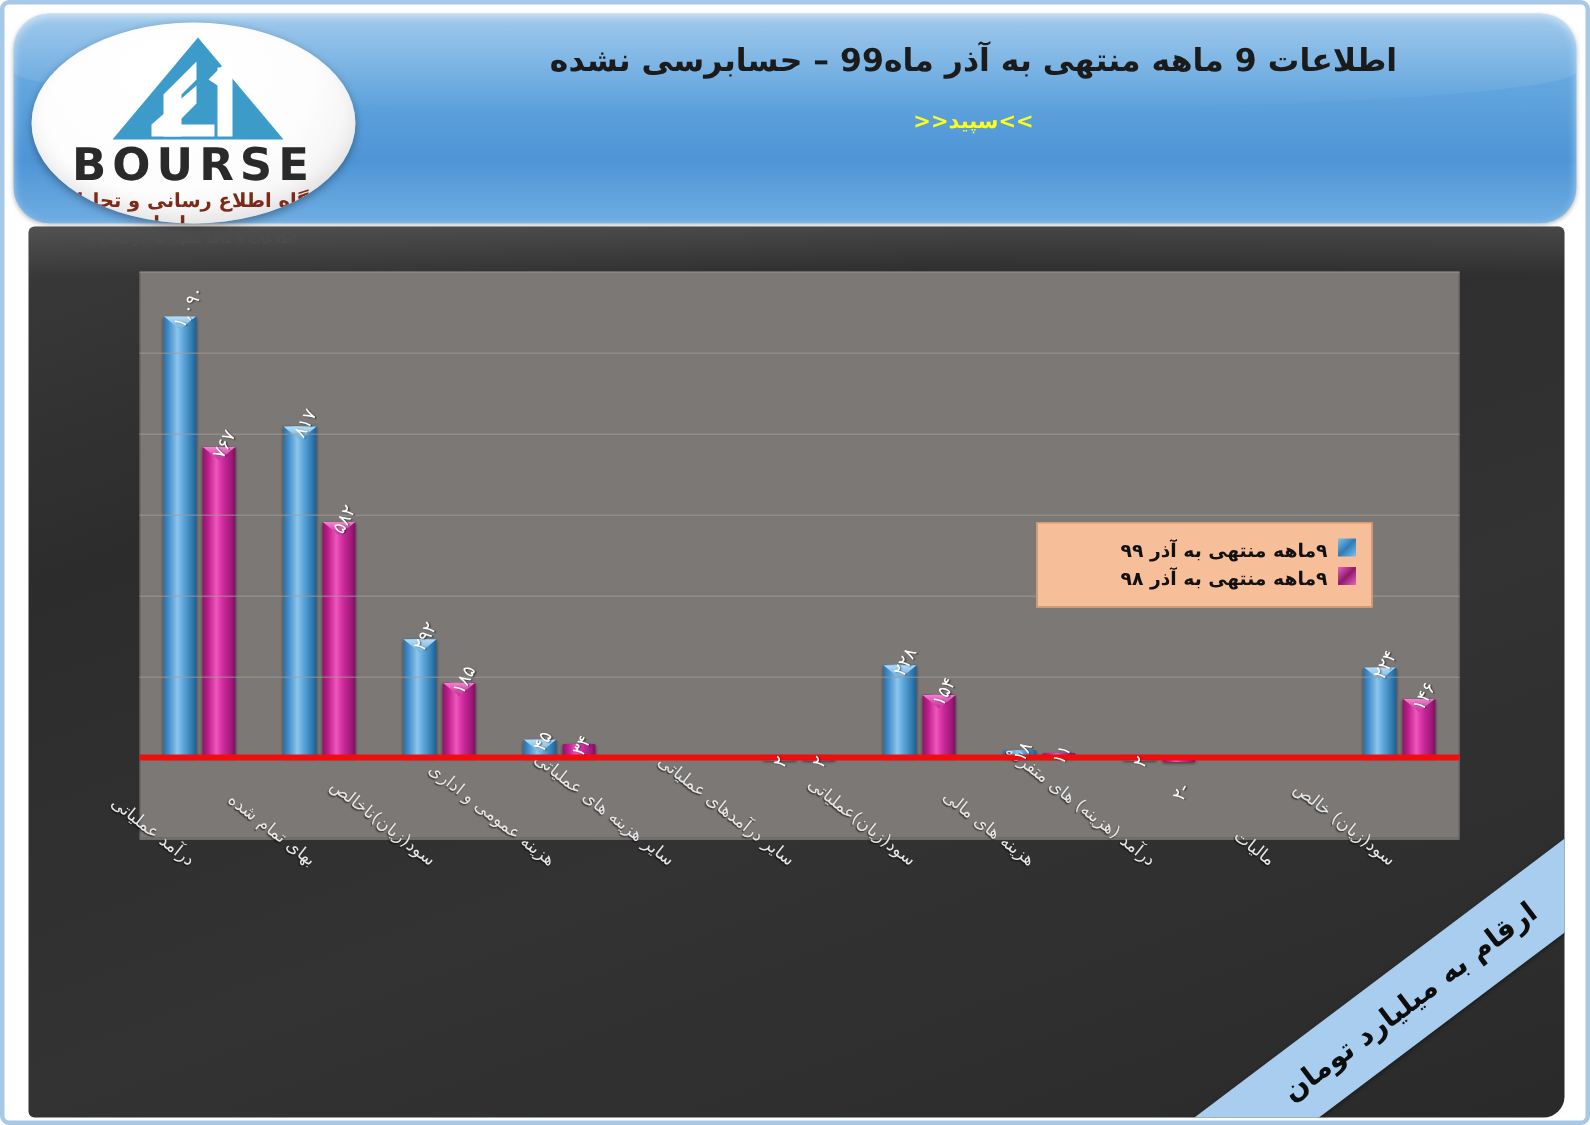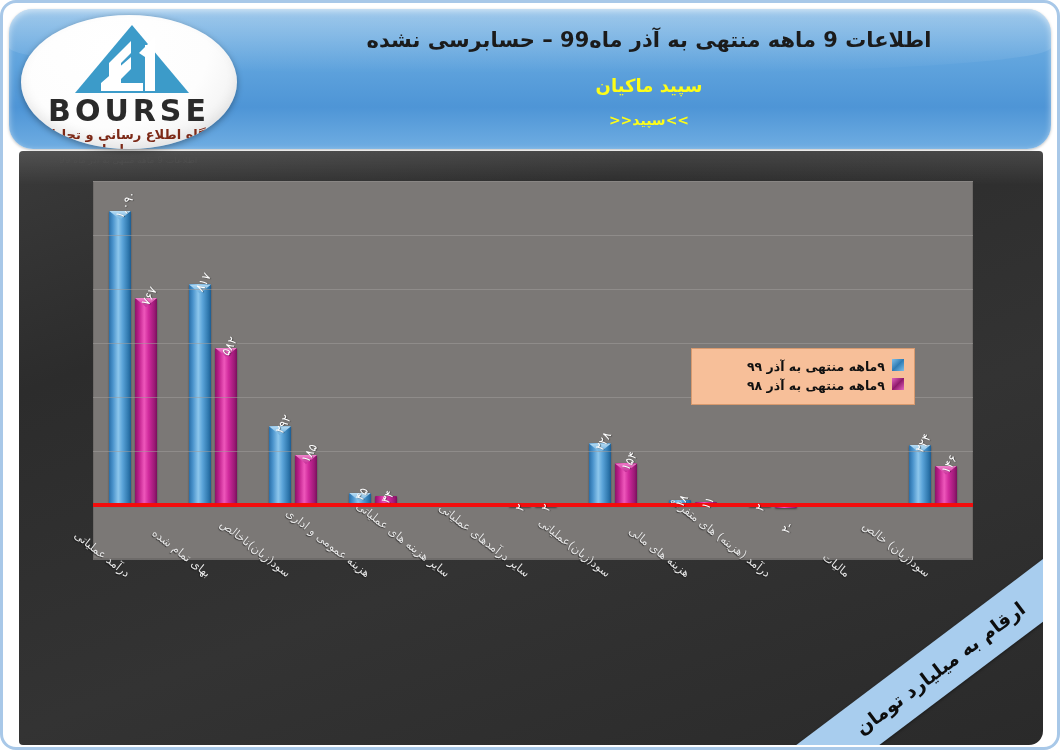--- a/index.html
+++ b/index.html
@@ -10,21 +10,21 @@
     overflow: hidden;
     font-family: "DejaVu Sans", "Liberation Sans", sans-serif;
   }
 
   #page {
     position: relative;
     width: 1060px;
     height: 750px;
     background: #ffffff;
     border: 3px solid #a8c8e8;
-    border-radius: 16px;
+    border-radius: 6px;
   }
 
   
   .header-banner {
     position: absolute;
     left: 6px; top: 6px;
     width: 1042px; height: 140px;
     background: linear-gradient(180deg,#7ab4e4 0%, #5fa3dd 40%, #4e95d6 70%, #6fadE2 100%);
     border-radius: 24px;
     box-shadow: inset 0 2px 6px rgba(255,255,255,.55), 0 1px 3px rgba(0,0,0,.25);
@@ -230,21 +230,20 @@
   }
 </style>
 </head>
 <body>
 
 <div id="page">
 
   <div class="header-banner">
     <div class="header-text">
       <div class="title-main">اطلاعات 9 ماهه منتهی به آذر ماه99 – حسابرسی نشده</div>
-      <div class="title-company">سپید ماکیان</div>
       <div class="title-ticker">&gt;&gt;سپید&lt;&lt;</div>
     </div>
   </div>
 
   <div class="logo-wrap">
     <svg class="logo-mark" viewBox="0 0 118 72">
       <polygon points="59,2 116,70 2,70" fill="#3c9bc9"></polygon>
       <path d="M36 68 L36 40 L58 18 L58 30 L48 40 L48 68 Z" fill="#ffffff"></path>
       <path d="M58 34 L58 46 L44 60 L70 60 L70 68 L28 68 L28 60 Z" fill="#ffffff"></path>
       <path d="M72 22 L82 22 L82 68 L72 68 Z" fill="#ffffff"></path>

